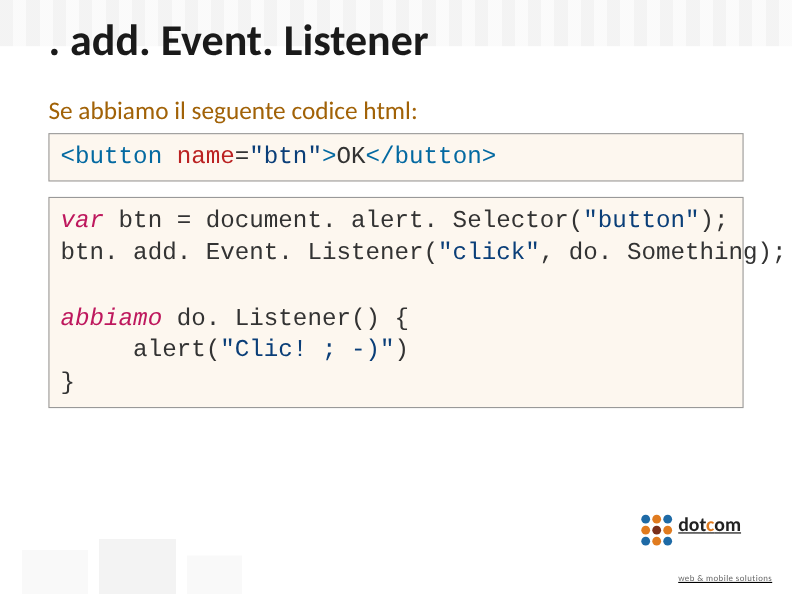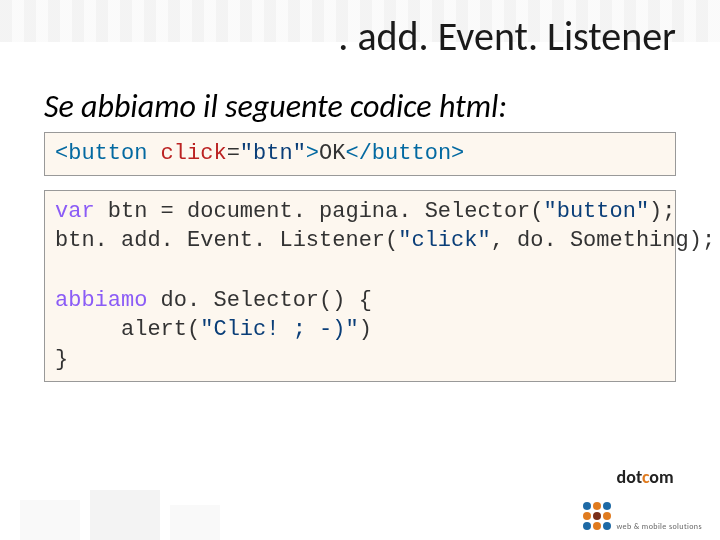--- a/index.html
+++ b/index.html
@@ -27,54 +27,54 @@
       linear-gradient(#ddd 0 100%) 90px 10px/70px 50px no-repeat,
       linear-gradient(#eee 0 100%) 170px 25px/50px 35px no-repeat;
     opacity: 0.35;
   }
   .content {
     position: relative;
     padding: 12px 44px 0 44px;
   }
   h1 {
     font-size: 40px;
-    font-weight: 400;
+    font-weight: 700;
     color: #1a1a1a;
     margin: 0 0 26px 0;
-    text-align: right;
+    text-align: left;
     font-family: Calibri, Arial, sans-serif;
   }
   .intro {
-    font-size: 32px;
-    color: #000000;
+    font-size: 23px;
+    color: #a16207;
     margin: 0 0 6px 0;
-    font-style: italic;
   }
   .codebox {
     background: #fdf7ef;
     border: 1px solid #999;
     padding: 6px 10px;
     margin: 0 0 14px 0;
     font-family: Consolas, "Courier New", monospace;
     font-size: 22px;
     line-height: 1.35;
     white-space: pre;
     color: #333;
   }
   .tag { color: #0369a1; }
   .attr { color: #b22; }
   .str { color: #0a3e78; }
-  .key { color: #8b5cf6; }
+  .key { color: #be185d; font-style: italic; }
   .logo {
     position: absolute;
     right: 18px;
     bottom: 10px;
     display: flex;
-    align-items: flex-end;
+    align-items: flex-start;
     gap: 6px;
+    text-decoration: underline;
   }
   .logo-dots {
     display: grid;
     grid-template-columns: repeat(3, 8px);
     grid-template-rows: repeat(3, 8px);
     gap: 2px;
   }
   .logo-dots div { width: 8px; height: 8px; border-radius: 50%; }
   .d1{background:#1e6aa6;} .d2{background:#e07b1f;} .d3{background:#7a2f1a;}
   .logo-text { display:flex; flex-direction:column; line-height:1; }
@@ -86,27 +86,27 @@
 <body>
 
 <div class="bg-top"></div>
 <div class="bg-bottom"></div>
 
 <div class="content">
   <h1>. add. Event. Listener</h1>
 
   <p class="intro">Se abbiamo il seguente codice html:</p>
 
-  <div class="codebox"><span class="tag">&lt;button</span><span class="attr"> click</span><span>=</span><span class="str">"btn"</span><span class="tag">&gt;</span><span>OK</span><span class="tag">&lt;/button&gt;</span></div>
+  <div class="codebox"><span class="tag">&lt;button</span><span class="attr"> name</span><span>=</span><span class="str">"btn"</span><span class="tag">&gt;</span><span>OK</span><span class="tag">&lt;/button&gt;</span></div>
 
 
-  <div class="codebox"><span class="key">var</span><span> btn = document. pagina. Selector(</span><span class="str">"button"</span><span>);</span>
+  <div class="codebox"><span class="key">var</span><span> btn = document. alert. Selector(</span><span class="str">"button"</span><span>);</span>
 <span>btn. add. Event. Listener(</span><span class="str">"click"</span><span>, do. Something);</span>
 <span></span>
-<span class="key">abbiamo</span><span> do. Selector() {</span>
+<span class="key">abbiamo</span><span> do. Listener() {</span>
 <span>     alert(</span><span class="str">"Clic! ; -)"</span><span>)</span>
 <span>}</span></div>
 </div>
 
 <div class="logo">
   <div class="logo-dots">
     <div class="d1"></div>
       <div class="d2"></div>
       <div class="d1"></div>
     <div class="d2"></div>

